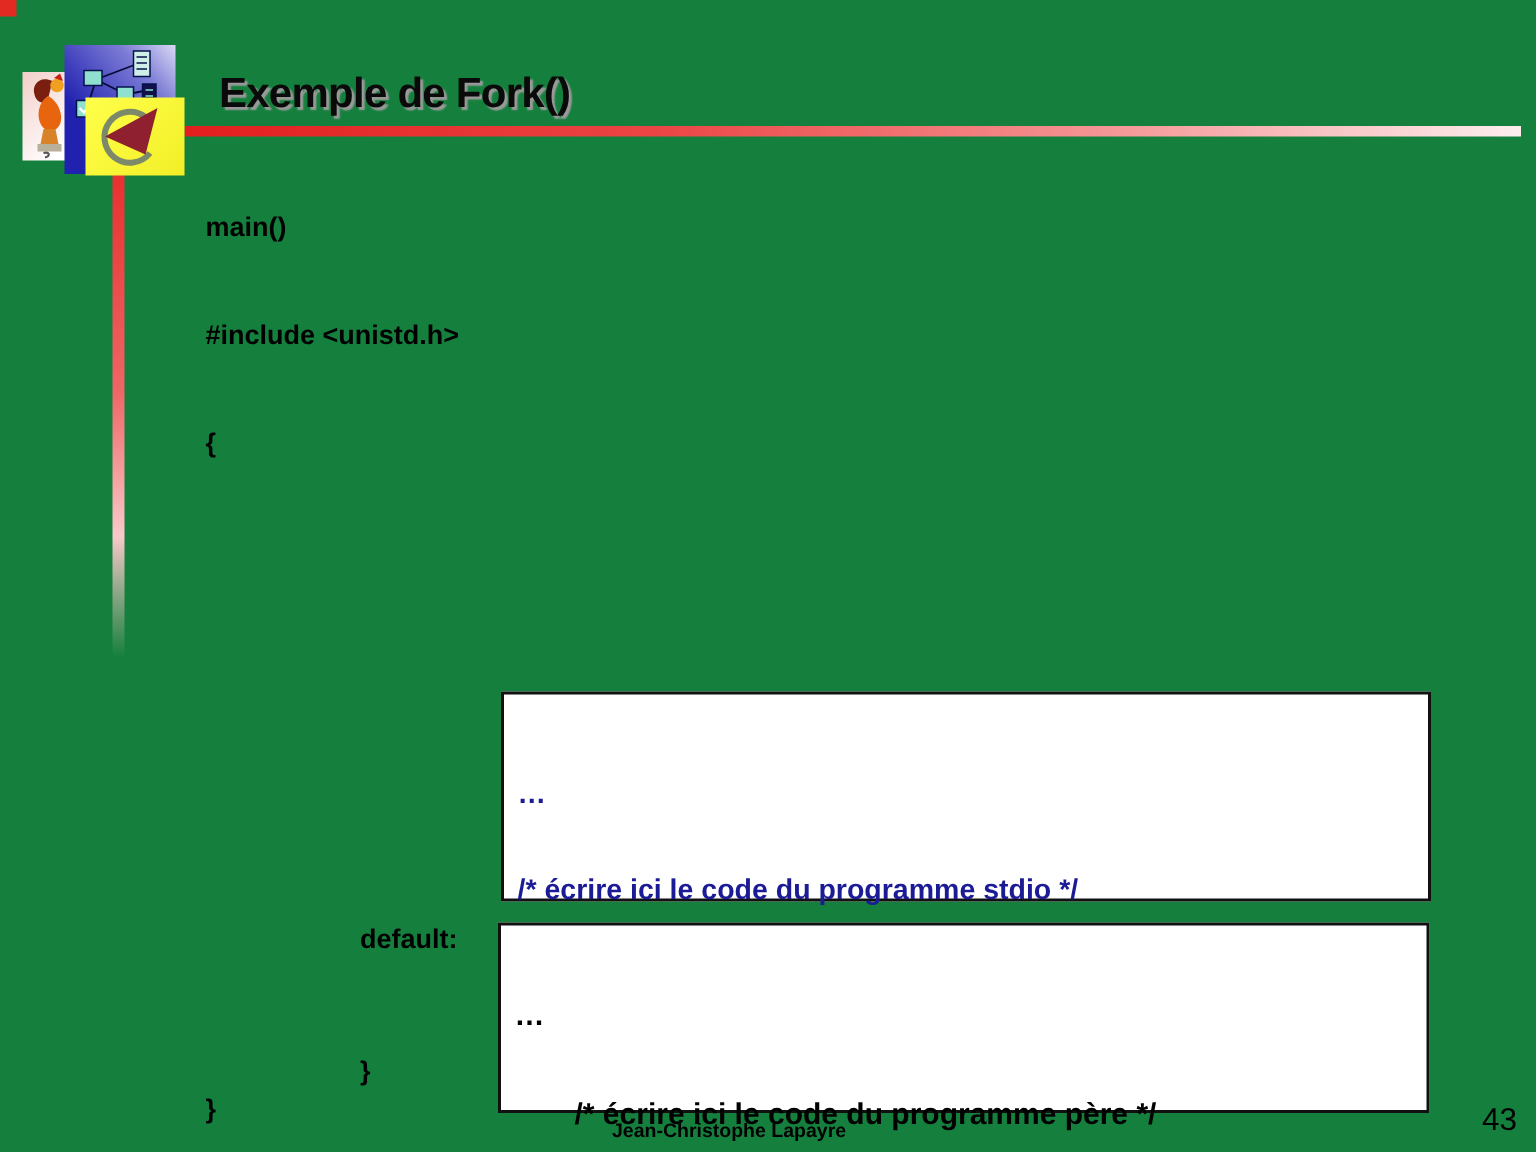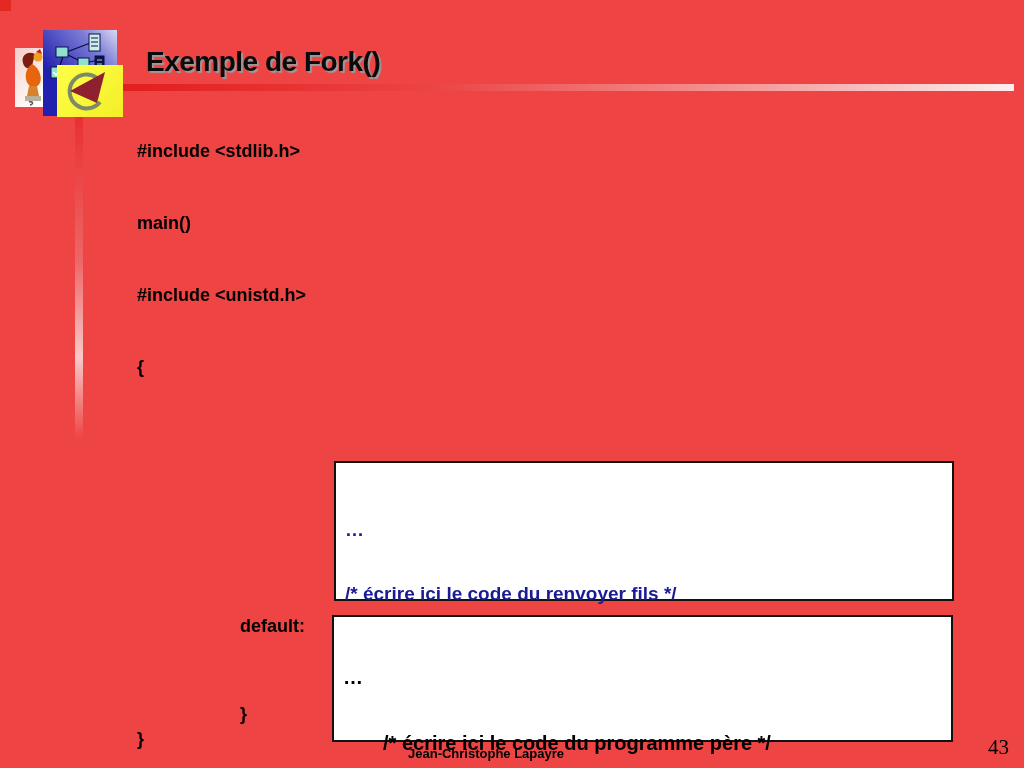--- a/index.html
+++ b/index.html
@@ -1,17 +1,17 @@
 <!DOCTYPE html>
 <html><head>
 <meta charset="utf-8">
 <style>
   html,body{margin:0;padding:0;}
   .slide{
-    position:relative;width:1024px;height:768px;background:#ef4444;overflow:hidden;
+    position:relative;width:1024px;height:768px;background:#15803d;overflow:hidden;
     font-family:"Liberation Sans",sans-serif;
   }
   
   .corner-red{position:absolute;left:0;top:0;width:11px;height:11px;background:#e22a22;z-index:3;}
   .rooster-box{position:absolute;left:15px;top:48px;width:35px;height:59px;z-index:1;
     background:linear-gradient(135deg,#f3cfc9 0%,#ffffff 85%);}
   .network-box{position:absolute;left:43px;top:30px;width:74px;height:86px;z-index:2;
     background:linear-gradient(to top right,#2121b0 30%,#7d7dd6 75%,#d9d9f4 100%);}
   .logo-box{position:absolute;left:57px;top:65px;width:66px;height:52px;z-index:4;
     background:linear-gradient(135deg,#ffff4a 0%,#f2ef27 100%);}
@@ -41,21 +41,21 @@
   #parent-box{left:332px;top:615px;width:621px;height:127px;color:#000;
     font-size:20px;padding:7px 0 0 9px;}
   .bx-ell{line-height:14px;font-size:inherit;}
   #child-box .bx-l1{line-height:25px;}
   #child-box .bx-l2{line-height:22px;}
   #parent-box .bx-l1{line-height:27px;margin-left:40px;}
   
   .footer{position:absolute;left:408px;top:746px;z-index:7;
     font-size:13px;font-weight:bold;color:#000;}
   .pagenum{position:absolute;left:988px;top:735px;z-index:7;
-    font-family:Liberation Serif, serif;font-size:21px;color:#000;}
+    font-family:Liberation Sans, sans-serif;font-size:21px;color:#000;}
 </style>
 </head>
 <body>
 
 <div class="slide">
 
   <div class="corner-red"></div>
 
   <div class="rooster-box">
     <svg width="35" height="59" viewBox="0 0 35 59">
@@ -98,41 +98,40 @@
       <polygon points="48,7 13,26 40,38" fill="#8e2030"></polygon>
     </svg>
   </div>
 
   <div class="hline"></div>
   <div class="vline"></div>
 
   <div class="title">Exemple de Fork()</div>
 
   <div class="code-flow">
-    <div class="cl i0">#include &lt;stdlib.h&gt;</div>
     <div class="cl i0">main()</div>
     <div class="cl i0">#include &lt;unistd.h&gt;</div>
     <div class="cl i0">{</div>
     <div class="cl i0"></div>
     
     
     
     
     
     
     
   </div>
 
   <div id="default-line" class="abs-code">default:</div>
   <div id="brace-inner" class="abs-code">}</div>
   <div id="brace-outer" class="abs-code">}</div>
 
   <div id="child-box" class="codebox">
     <div class="bx-ell">…</div>
-    <div class="bx-l1">/* écrire ici le code du renvoyer fils */</div>
+    <div class="bx-l1">/* écrire ici le code du programme stdio */</div>
     <div class="bx-ell">…</div>
     <div class="bx-l2">exit(numfils); /* permet de renvoyer le num du fils */</div>
     
   </div>
 
   <div id="parent-box" class="codebox">
     <div class="bx-ell">…</div>
     <div class="bx-l1">/* écrire ici le code du programme père */</div>
     
     

